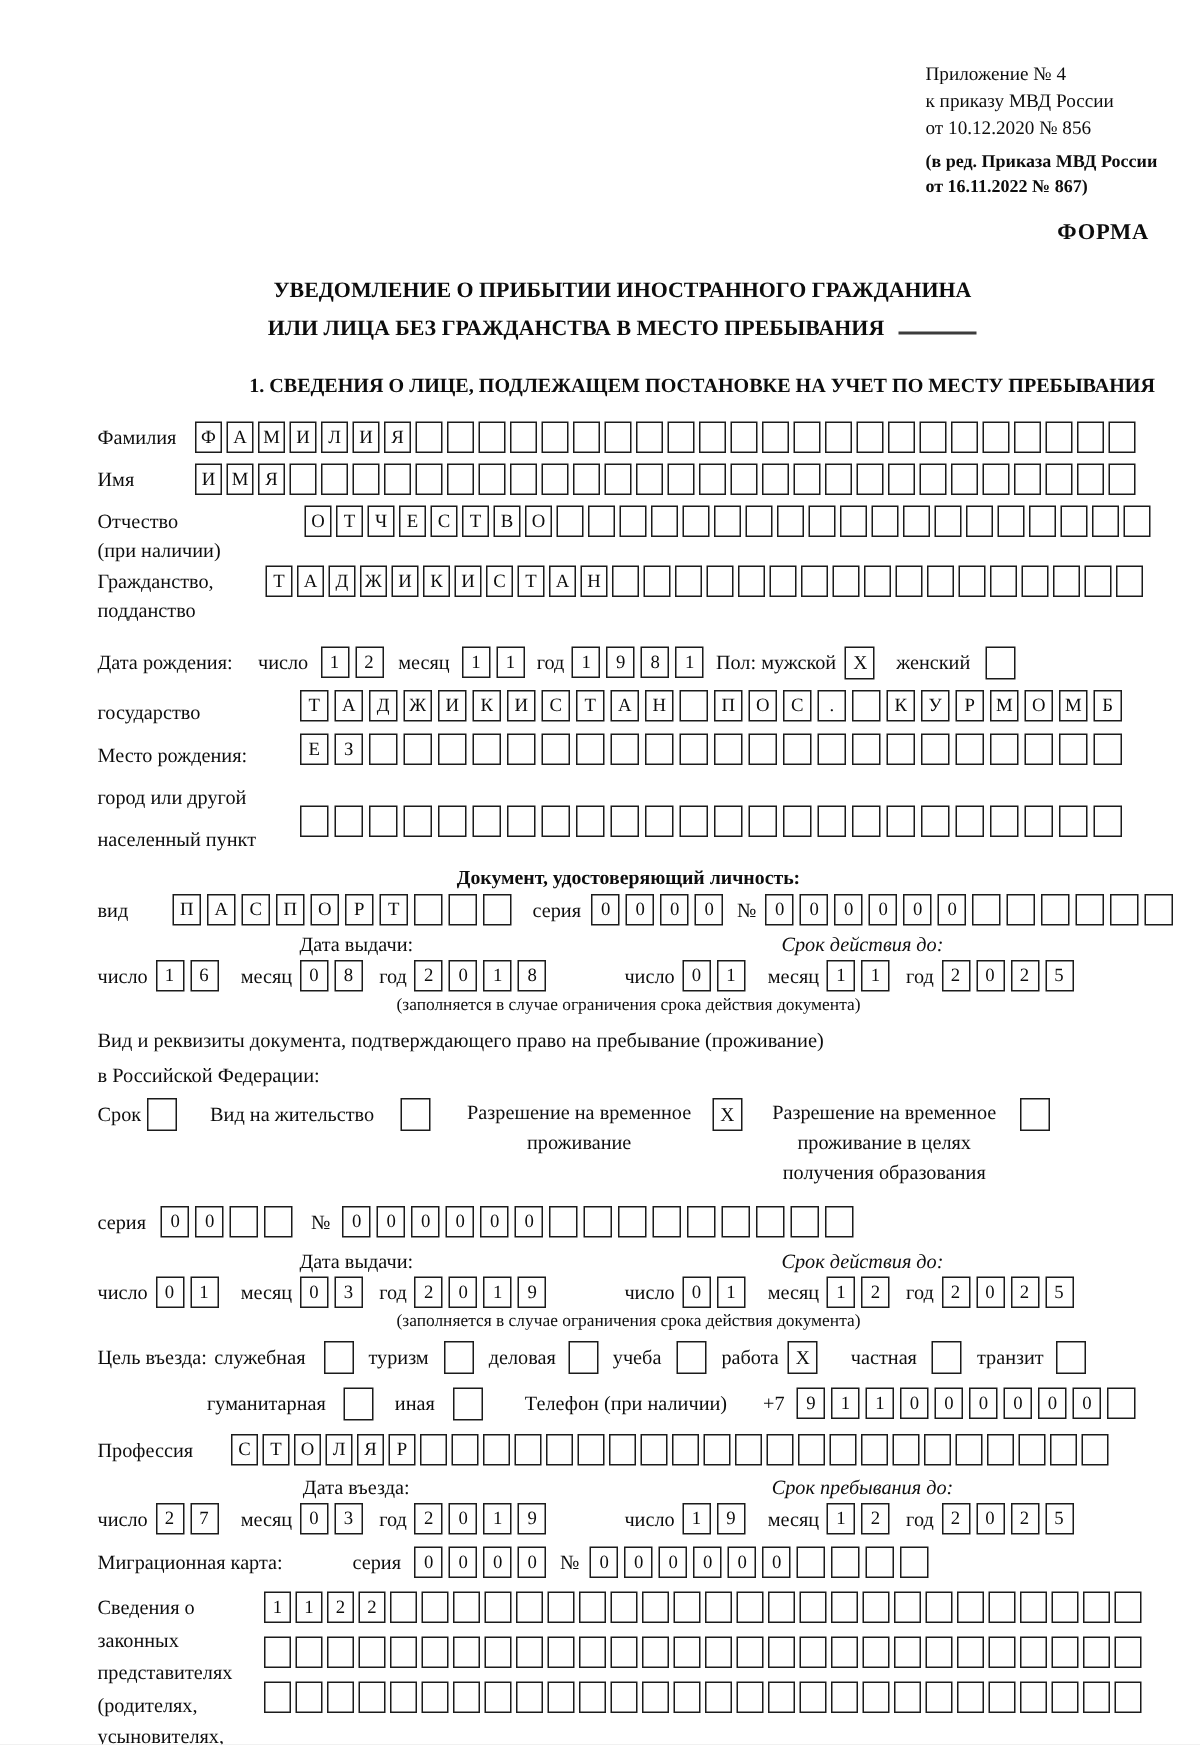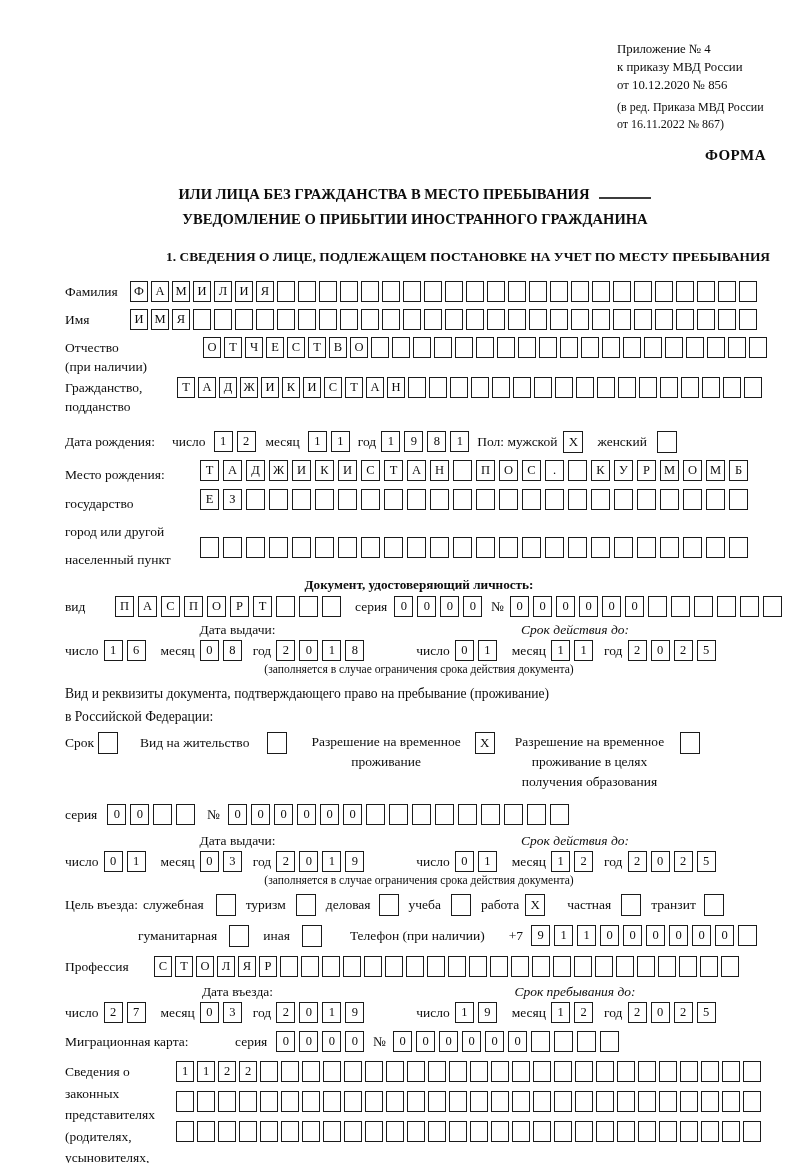--- a/index.html
+++ b/index.html
@@ -1,21 +1,21 @@
 <!DOCTYPE html>
 <html><head>
 <meta charset="utf-8">
 <style>
   html,body { margin:0; padding:0; background:#e8e8e8; }
   .page { width:800px; height:1163px; margin:0 auto; background:#fff; position:relative;
           font-family:"Liberation Serif", serif; color:#0d0d0d; overflow:hidden; }
 
   
   .appendix { position:absolute; left:617px; top:40px; font-size:12.8px; line-height:18px; }
-  .amend { margin-top:5px; font-size:12px; line-height:17px; }
+  .amend { margin-top:5px; font-size:12px; line-height:17px;font-weight:bold; }
   .forma { position:absolute; right:34px; top:147px; font-weight:bold; font-size:15px; letter-spacing:.5px; }
 
   .title { position:absolute; left:60px; top:182px; width:710px; text-align:center;
            font-weight:bold; font-size:14.6px; line-height:25px; }
   .uline { display:inline-block; width:52px; height:12px; border-bottom:2px solid #3c3c3c; margin-left:10px; }
 
   .sec1 { position:absolute; left:30px; top:249px; width:740px; text-align:right;
           font-weight:bold; font-size:13.4px; }
 
   .content { position:absolute; left:65px; top:281px; width:708px; }
@@ -58,22 +58,22 @@
     <div>от 10.12.2020 № 856</div>
     <div class="amend">
       <div>(в ред. Приказа МВД России</div>
       <div>от 16.11.2022 № 867)</div>
     </div>
   </div>
 
   <div class="forma">ФОРМА</div>
 
   <div class="title">
+    <div>УВЕДОМЛЕНИЕ О ПРИБЫТИИ ИНОСТРАННОГО ГРАЖДАНИНА</div>
     <div><span>ИЛИ ЛИЦА БЕЗ ГРАЖДАНСТВА В МЕСТО ПРЕБЫВАНИЯ</span><span class="uline"></span></div>
-    <div>УВЕДОМЛЕНИЕ О ПРИБЫТИИ ИНОСТРАННОГО ГРАЖДАНИНА</div>
   </div>
 
   <div class="sec1">1. СВЕДЕНИЯ О ЛИЦЕ, ПОДЛЕЖАЩЕМ ПОСТАНОВКЕ НА УЧЕТ ПО МЕСТУ ПРЕБЫВАНИЯ</div>
 
   <div class="content">
 
     <div class="frow" style="margin-bottom:7px">
       <span class="lbl" style="width:65px">Фамилия</span>
       <span class="cells">
           <span class="cell">Ф</span>
@@ -238,22 +238,22 @@
           <span class="cell">1</span>
         </span>
       <span class="small-lbl" style="margin:0 6px 0 8px">Пол: мужской</span>
       <span class="checkbox">X</span>
       <span class="small-lbl" style="margin:0 10px 0 14px">женский</span>
       <span class="checkbox"></span>
     </div>
 
     <div class="frow" style="margin-bottom:3px">
       <span class="lblcol" style="width:135px; flex:none">
+        <div style="line-height:29px">государство</div>
         <div style="line-height:29px">Место рождения:</div>
-        <div style="line-height:29px">государство</div>
         <div style="line-height:28px">город или другой</div>
         <div style="line-height:28px">населенный пункт</div>
       </span>
       <span>
         <div class="cells wide" style="margin-bottom:8px">
             <span class="cell">Т</span>
             <span class="cell">А</span>
             <span class="cell">Д</span>
             <span class="cell">Ж</span>
             <span class="cell">И</span>

